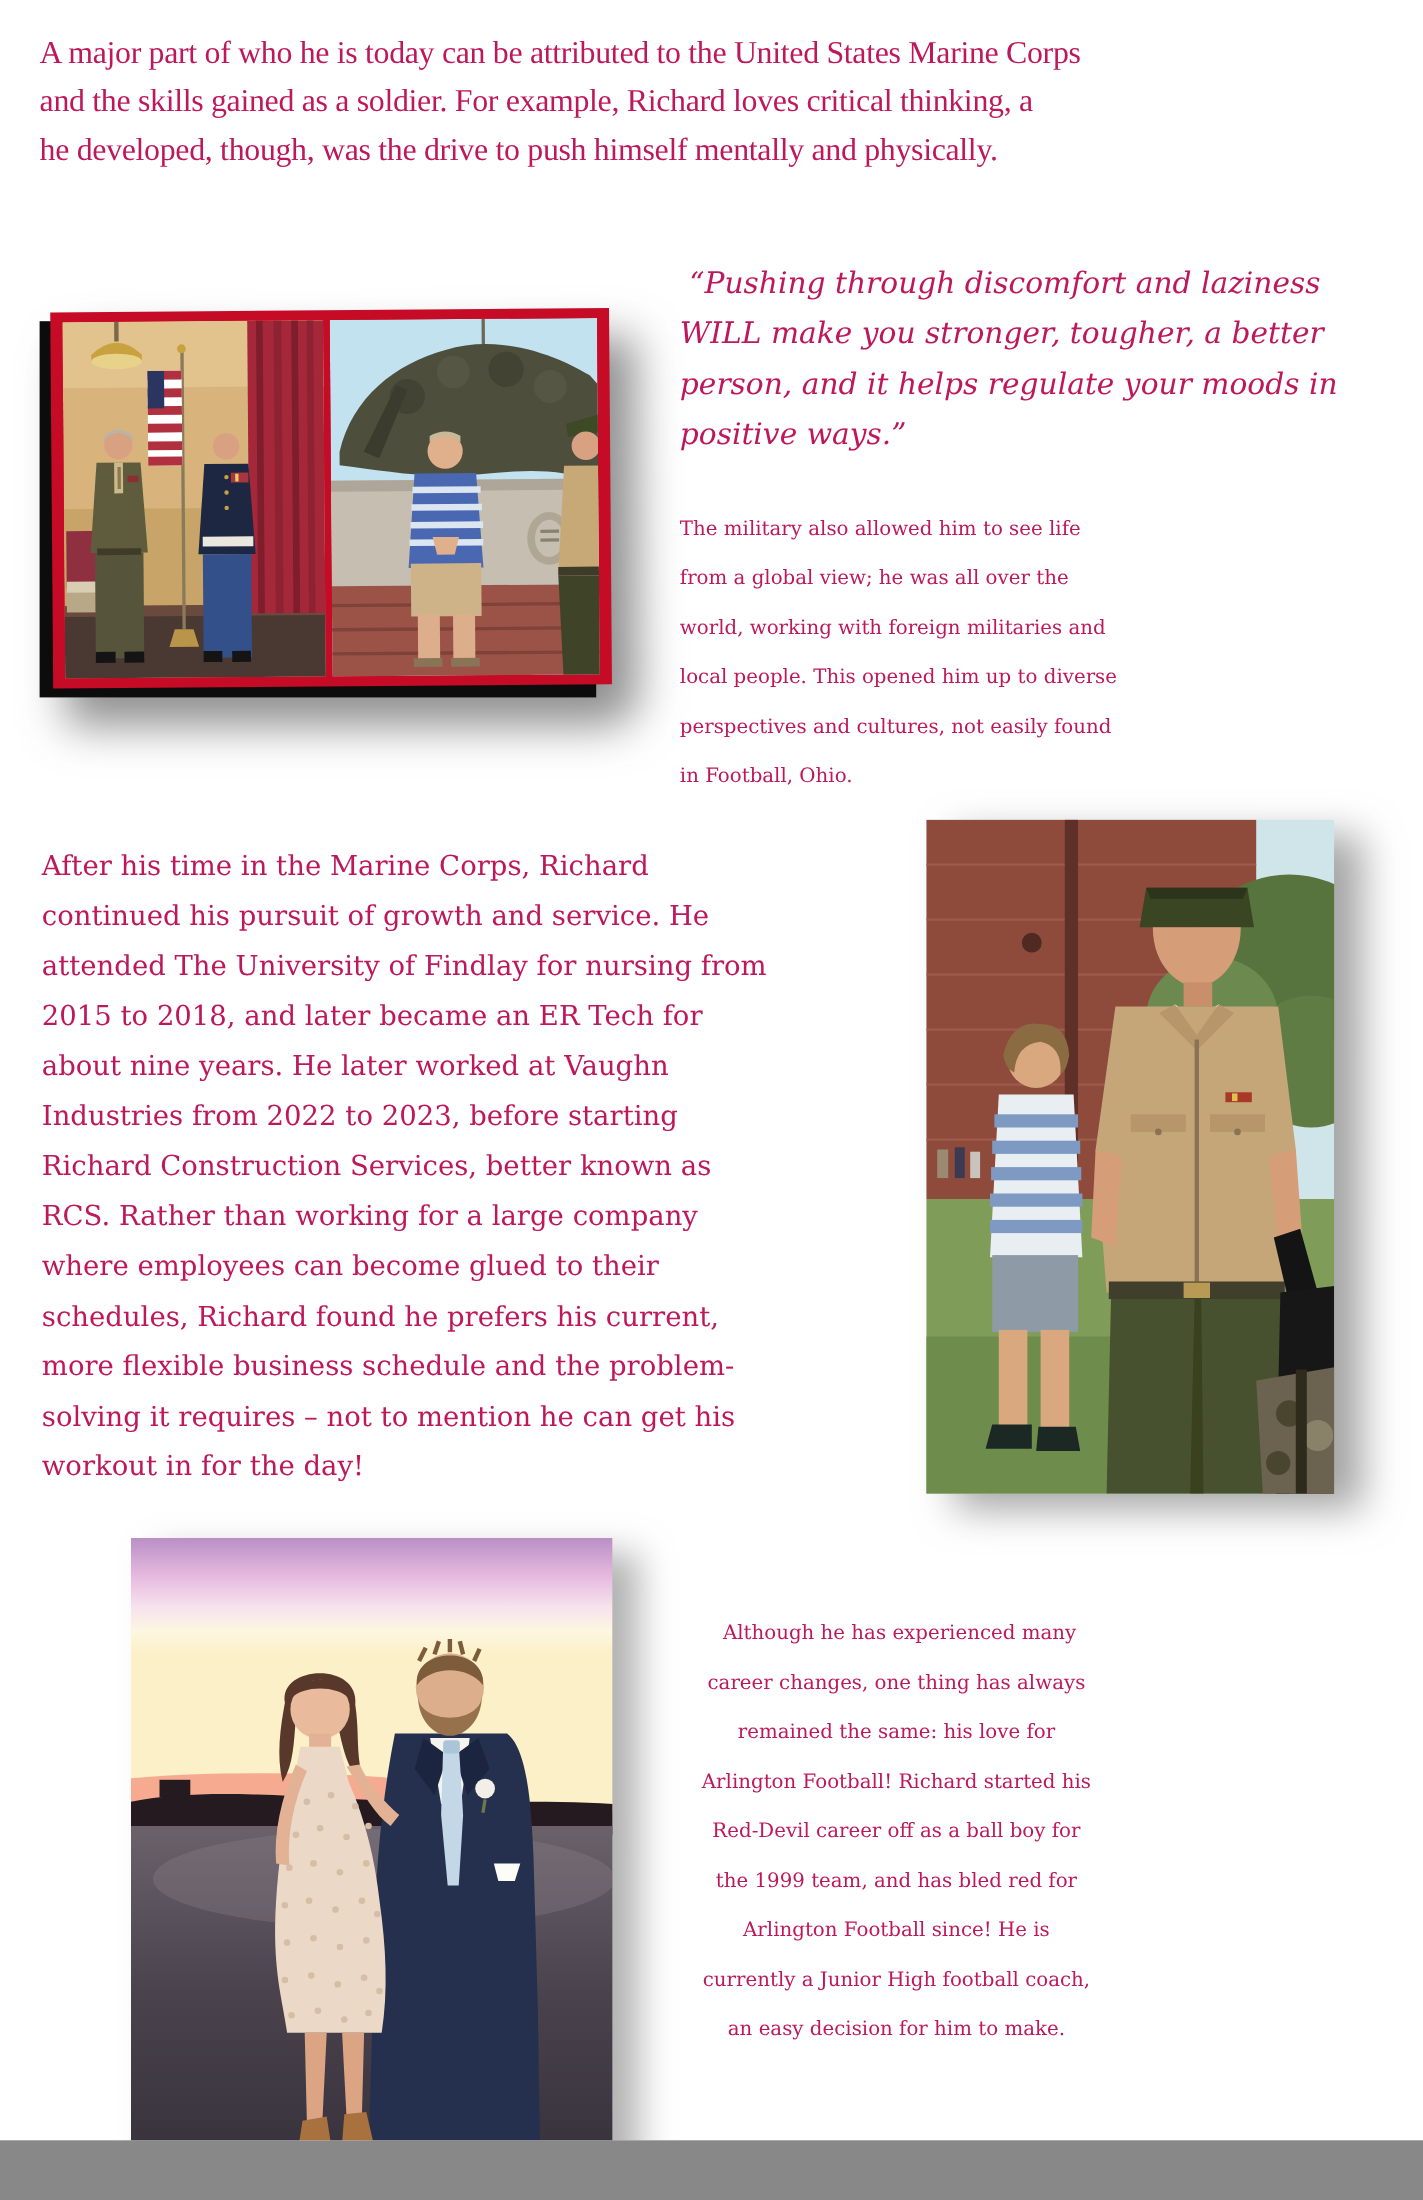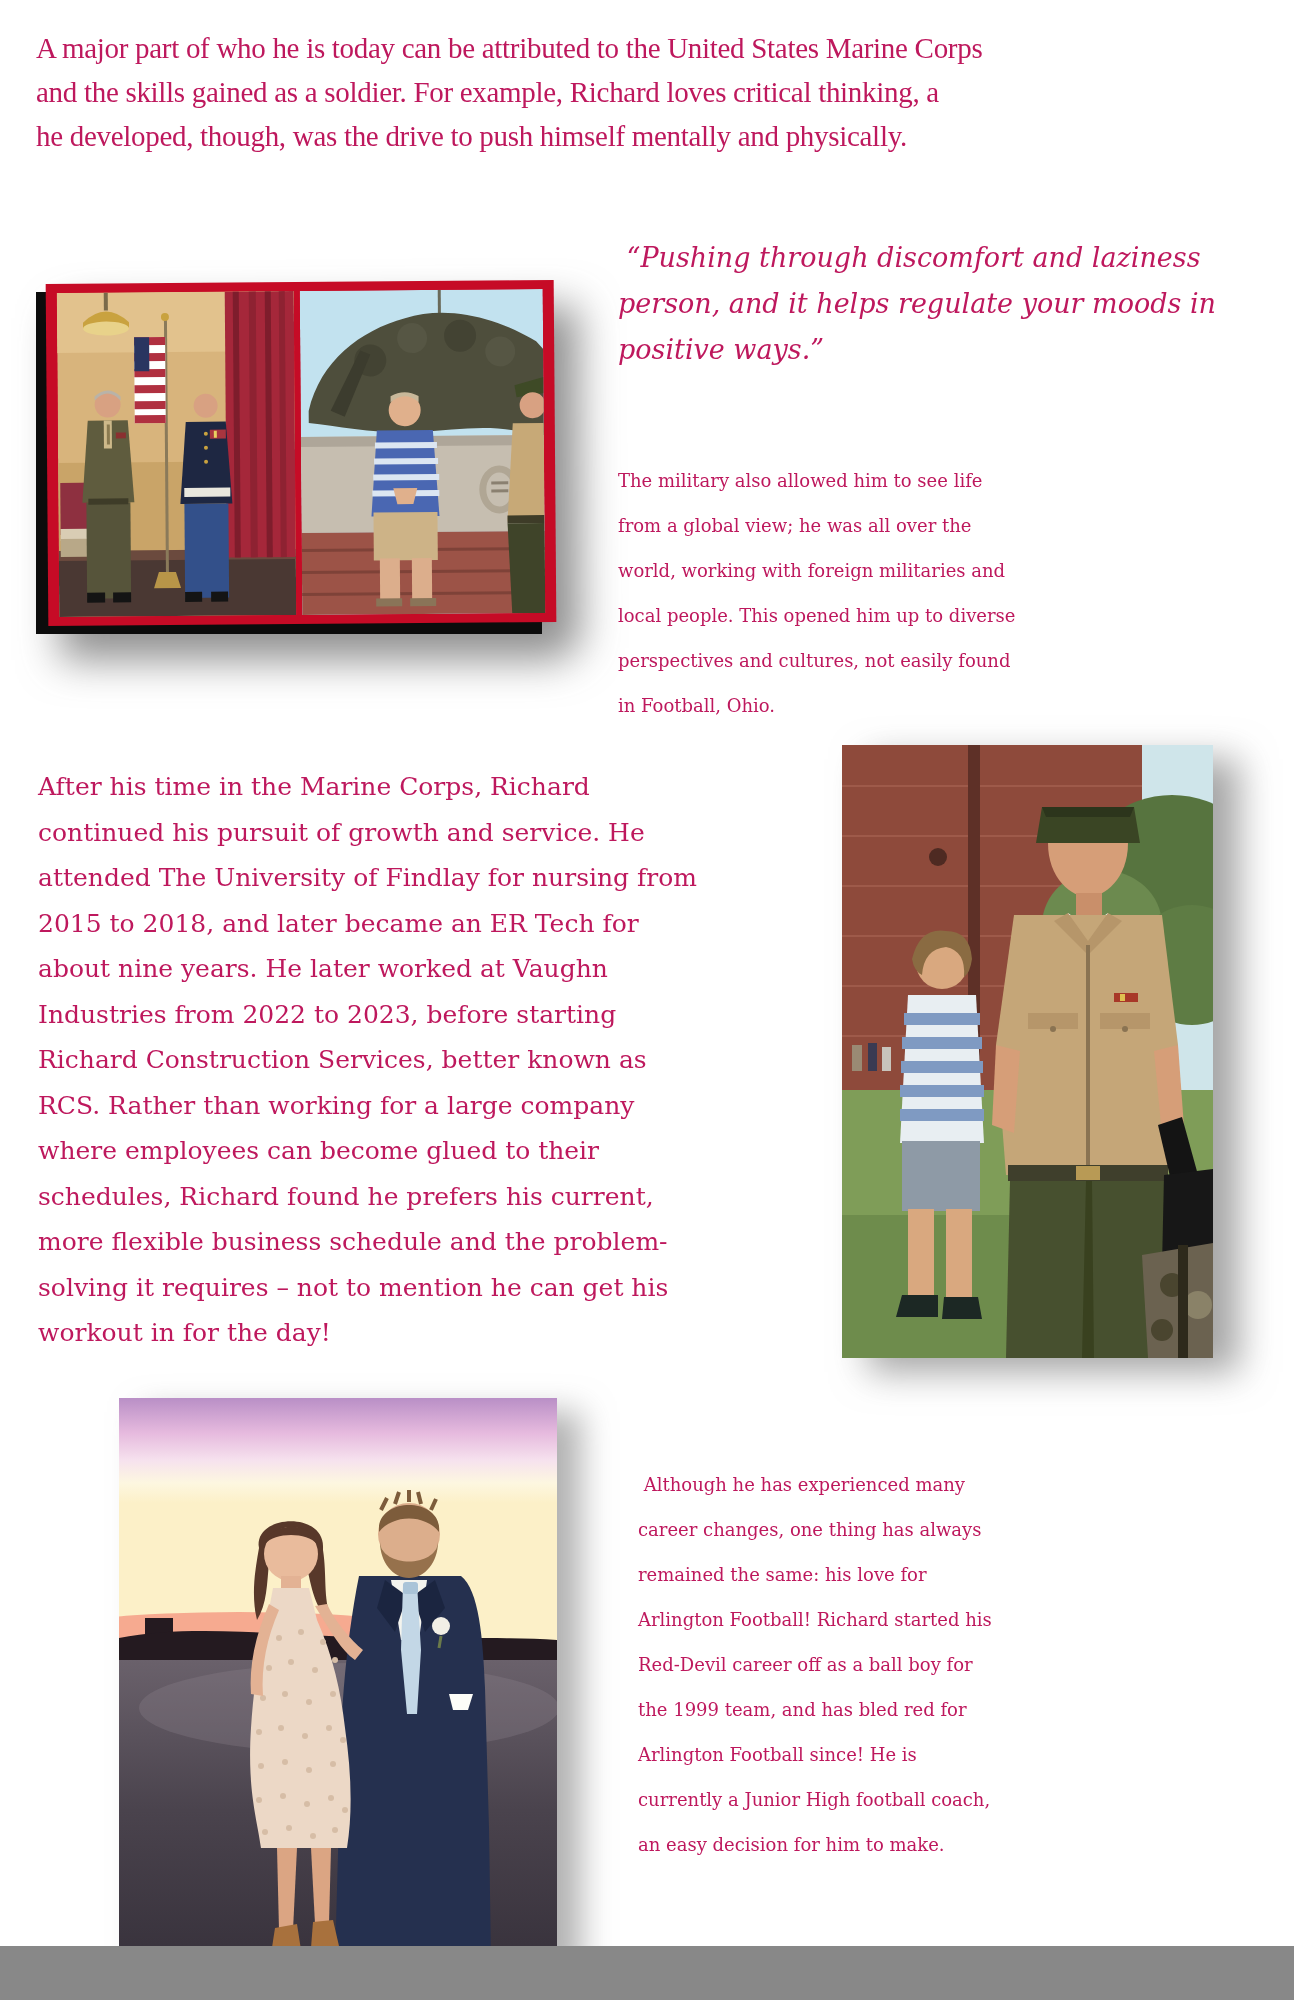--- a/index.html
+++ b/index.html
@@ -172,20 +172,21 @@
             <rect x="206" y="226" width="37" height="8" fill="#3e3c28"></rect>
             <path d="M206,234 L243,234 L243,324 L210,324 Z" fill="#3f4429"></path>
           </g>
         </svg>
       </div>
     </div>
   </div>
 
   <div class="tblock quote-text" style="left:618px;top:235px;font-style:italic;">
       <div class="tline"> “Pushing through discomfort and laziness</div>
+      <div class="tline">WILL make you stronger, tougher, a better</div>
       <div class="tline">person, and it helps regulate your moods in</div>
       <div class="tline">positive ways.”</div>
     </div>
 
   <div class="tblock body-text" style="left:618px;top:458px;">
       <div class="tline">The military also allowed him to see life</div>
       <div class="tline">from a global view; he was all over the</div>
       <div class="tline">world, working with foreign militaries and</div>
       <div class="tline">local people. This opened him up to diverse</div>
       <div class="tline">perspectives and cultures, not easily found</div>
@@ -379,21 +380,21 @@
         <path d="M150,206 C136,238 130,268 132,296 L144,298 C142,268 148,240 160,212 Z" fill="#e3b294"></path>
         <path d="M196,208 C212,234 222,252 236,262 L244,252 C232,242 216,224 208,206 Z" fill="#e3b294"></path>
         <path d="M158,450 L178,450 L174,532 L160,532 Z" fill="#dba583"></path>
         <path d="M192,450 L212,450 L210,526 L196,526 Z" fill="#dba583"></path>
         <path d="M156,530 L178,526 L182,552 L152,556 Z" fill="#a8713d"></path>
         <path d="M194,524 L214,522 L220,548 L192,550 Z" fill="#a8713d"></path>
       </g>
     </svg>
   </div>
 
-  <div class="tblock body-text" style="left:638px;top:1462px;">
+  <div class="tblock body-text" style="left:638px;top:1462px;text-align:center;">
       <div class="tline"> Although he has experienced many</div>
       <div class="tline">career changes, one thing has always</div>
       <div class="tline">remained the same: his love for</div>
       <div class="tline">Arlington Football! Richard started his</div>
       <div class="tline">Red-Devil career off as a ball boy for</div>
       <div class="tline">the 1999 team, and has bled red for</div>
       <div class="tline">Arlington Football since! He is</div>
       <div class="tline">currently a Junior High football coach,</div>
       <div class="tline">an easy decision for him to make.</div>
     </div>

